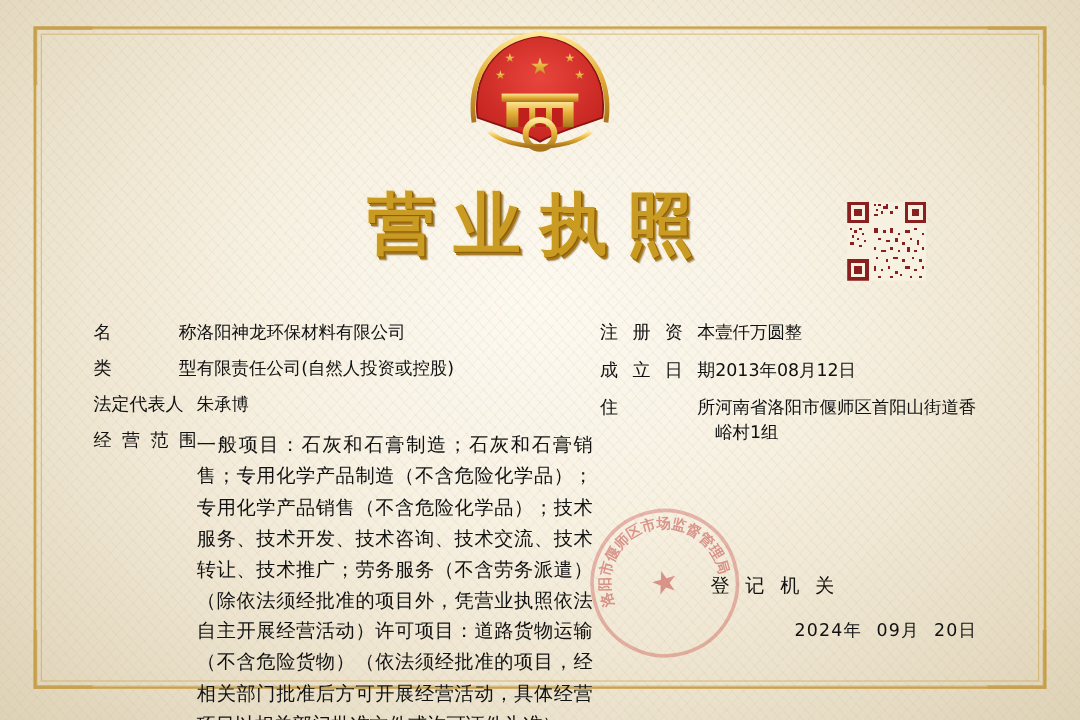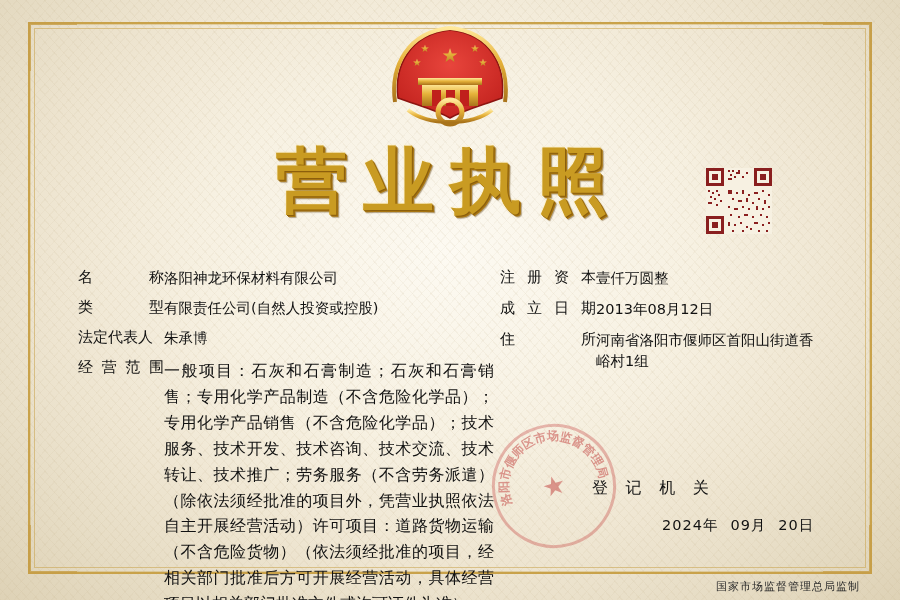--- a/index.html
+++ b/index.html
@@ -41,23 +41,23 @@
   .c-bl{left:28px;bottom:26px;border-bottom:3px solid rgba(198,158,72,.75);border-left:3px solid rgba(198,158,72,.75);}
   .c-br{right:28px;bottom:26px;border-bottom:3px solid rgba(198,158,72,.75);border-right:3px solid rgba(198,158,72,.75);}
 
   
   .emblem{
     position:absolute;left:50%;top:14px;transform:translateX(-50%);
     width:140px;height:128px;
   }
   
   .title{
-    position:absolute;left:50%;top:134px;transform:translateX(-50%);
+    position:absolute;left:50%;top:150px;transform:translateX(-50%);
     font-family:Liberation Mono, monospace;
-    font-size:71px;font-weight:bold;letter-spacing:16px;
+    font-size:56px;font-weight:bold;letter-spacing:16px;
     color:#c99b22;
     text-shadow:
       1px 1px 0 #8c5f0c, 2px 2px 0 #a87612, 3px 3px 1px rgba(90,60,10,.45),
       0 0 2px rgba(255,230,150,.9);
     white-space:nowrap;
   }
   
   .code-block{position:absolute;left:78px;top:172px;}
   .code-label{
     font-size:15px;color:#1d1d1d;letter-spacing:1px;
@@ -84,21 +84,21 @@
   .val{font-size:14.5px;color:#111;line-height:1.45;}
   .scope{width:330px;line-height:1.62;font-size:16px;text-align:justify;}
 
   .fields-right{position:absolute;left:500px;top:268px;width:340px;}
   .rrow{display:flex;align-items:flex-start;margin-bottom:9px;}
   .rlab{width:96px;flex:0 0 96px;font-size:15px;color:#111;display:flex;justify-content:space-between;}
   .rval{font-size:14.5px;color:#111;line-height:1.5;width:230px;}
 
   
   .authority{
-    position:absolute;left:592px;top:478px;font-size:16px;color:#111;letter-spacing:4px;font-family:Liberation Mono, monospace;
+    position:absolute;left:592px;top:478px;font-size:16px;color:#111;letter-spacing:4px;
   }
   .date-line{
     position:absolute;left:660px;top:516px;font-size:14.5px;color:#111;letter-spacing:1px;
   }
   .date-line i{font-style:normal;padding:0 10px 0 2px;margin-top:44px;}
 
   
   .seal{
     position:absolute;left:492px;top:424px;width:118px;height:118px;
     border:3px solid rgba(190,40,40,.55);border-radius:50%;
@@ -317,14 +317,13 @@
         <textPath href="#sealArc" startOffset="50%" text-anchor="middle">洛阳市偃师区市场监督管理局</textPath>
       </text>
     </svg>
   </div>
 
   <div class="authority">登 记 机 关</div>
   <div class="date-line">
     <i>2024年</i><i>09月</i><i>20日</i>
   </div>
 
-  <div class="foot-right">国家市场监督管理总局监制</div>
 </div>
 
 </body></html>

